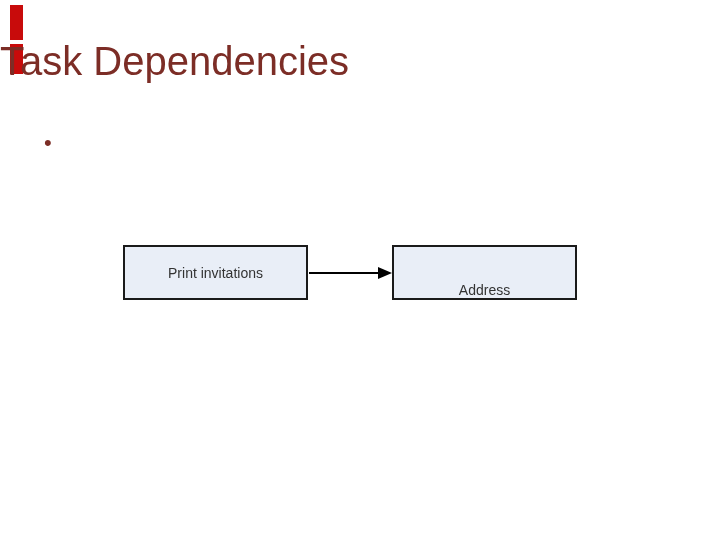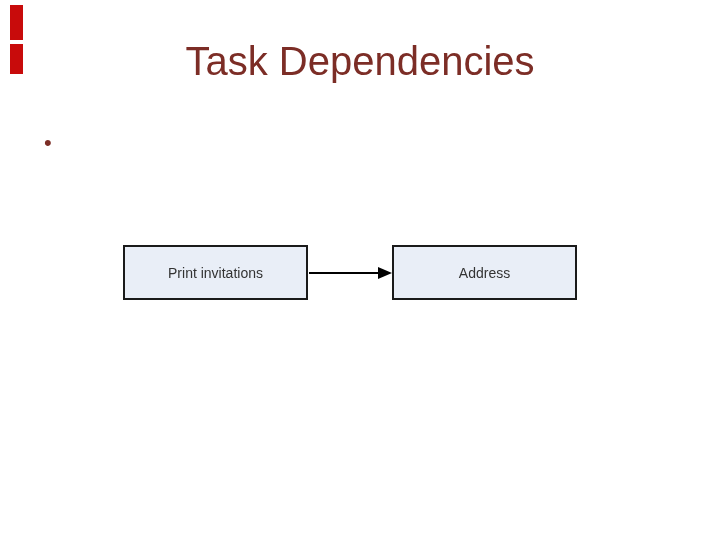--- a/index.html
+++ b/index.html
@@ -20,21 +20,20 @@
     width: 13px;
   }
   .accent-bar.bar1 { top: 5px;  height: 35px; }
   .accent-bar.bar2 { top: 44px; height: 30px; }
 
   .slide-title {
     position: absolute;
     left: 0;
     right: 0;
     top: 36px;
-    text-align: center;
     font-size: 40px;
     line-height: 1.25;
     font-weight: 400;
     letter-spacing: 0px;
   }
 
   .bullet-row {
     position: absolute;
     left: 44px;
     top: 129px;
@@ -62,21 +61,21 @@
     height: 51px;
     border: 2px solid #1a1a1a;
     background: #e9eef7;
     display: flex;
     align-items: center;
     justify-content: center;
     font-size: 14px;
     color: #333333;
   }
   .task-box.left  { left: 123px; }
-  .task-box.right { left: 392px; }
+  .task-box.right { left: 392px; align-items: flex-end; }
 
   .arrow-line {
     position: absolute;
     left: 309px;
     top: 272px;
     width: 70px;
     height: 2px;
   }
   .arrow-head {
     position: absolute;

